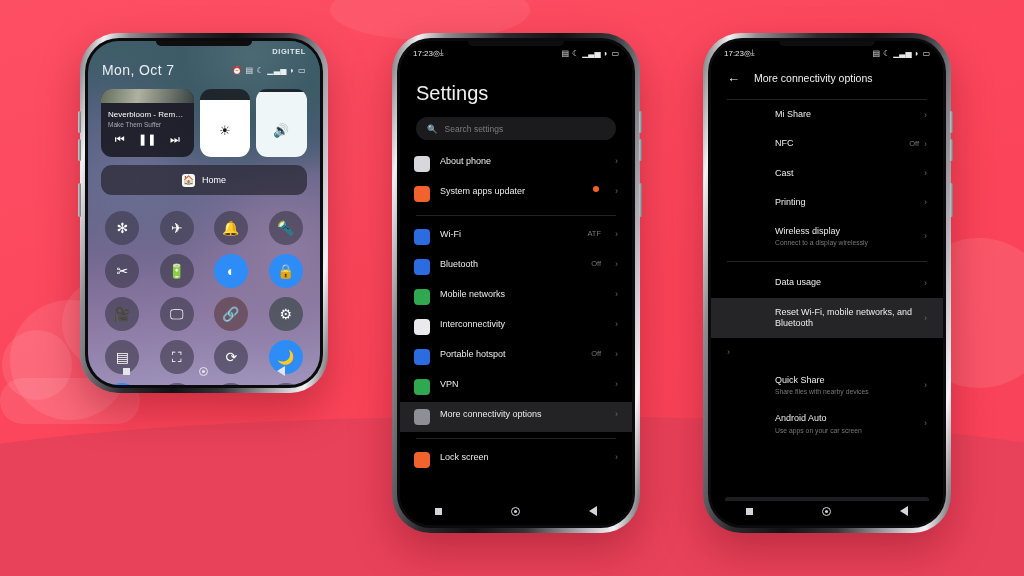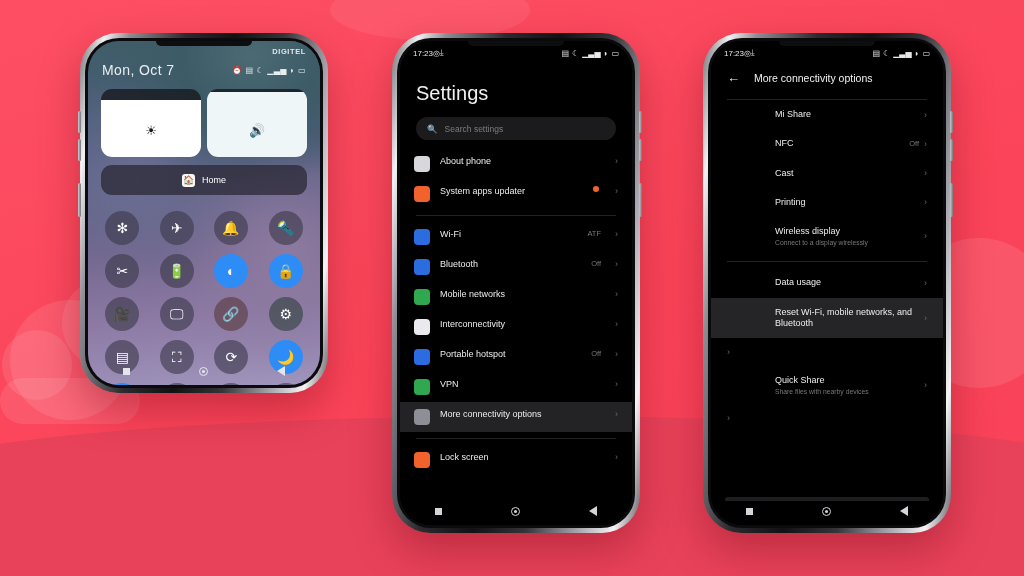--- a/index.html
+++ b/index.html
@@ -152,20 +152,30 @@
             <span>▤</span>
             <span>☾</span>
             <span>▁▃▅</span>
             <span>◗</span>
             <span>▭</span>
           </div>
         </div>
       </div>
 
       <div class="cc-row1">
+        <div class="media-card">
+          <div class="media-art"></div>
+          <div class="media-title">Neverbloom - Rem…</div>
+          <div class="media-artist">Make Them Suffer</div>
+          <div class="media-ctrls">
+            <span>⏮</span>
+            <span>❚❚</span>
+            <span>⏭</span>
+          </div>
+        </div>
         <div class="slider sl-bright">
           <div class="track"></div>
           <div class="fill"></div>
           <div class="glyph">☀</div>
         </div>
         <div class="slider sl-vol">
           <div class="track"></div>
           <div class="fill"></div>
           <div class="glyph">🔊</div>
         </div>
@@ -429,20 +439,24 @@
               <span class="s-chev">›</span>
             </div>
             <div class="p3-item">
               <div class="p3-texts">
                 <div class="p3-main">Quick Share</div>
                 <div class="p3-sub">Share files with nearby devices</div>
               </div>
               <span class="s-chev">›</span>
             </div>
             <div class="p3-item">
+              <div class="p3-texts">
+                <div class="p3-main">Android Auto</div>
+                <div class="p3-sub">Use apps on your car screen</div>
+              </div>
               <span class="s-chev">›</span>
             </div>
           </div>
 
         <div class="p3-scroll"></div>
         <div class="navbar dk">
           <span class="nv-sq"></span>
           <span class="nv-ci"></span>
           <span class="nv-tr"></span>
         </div>

